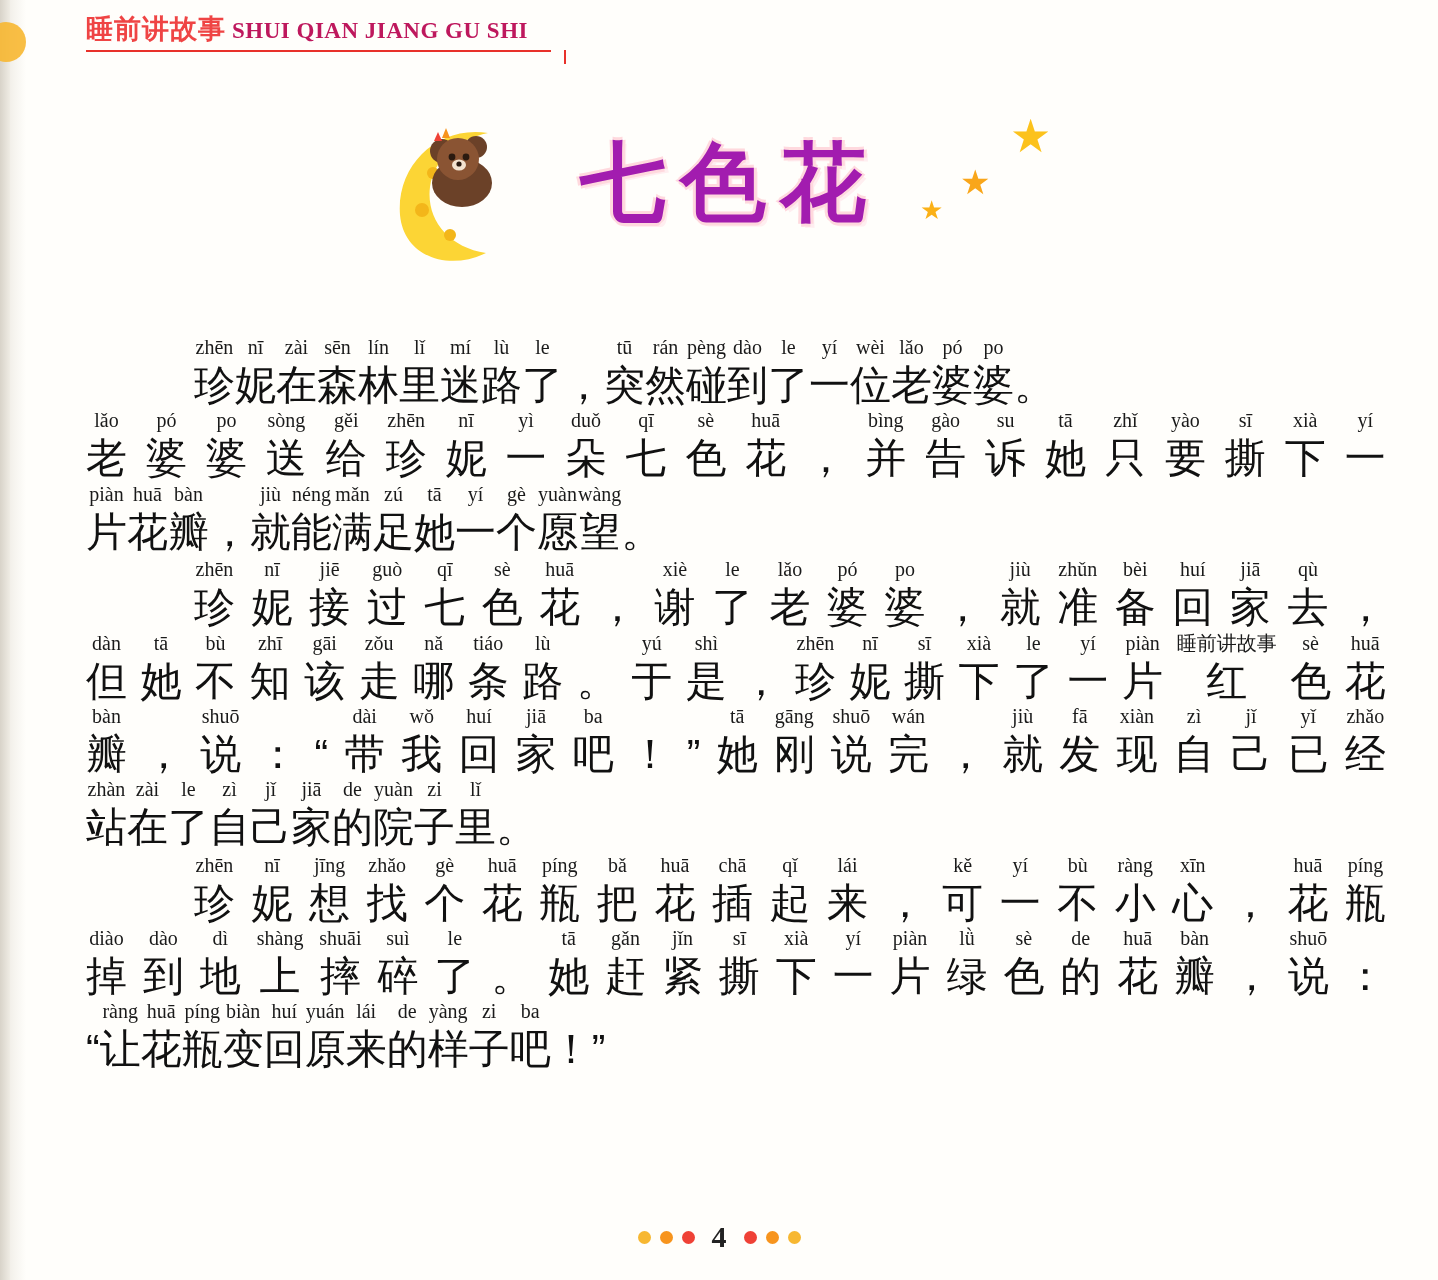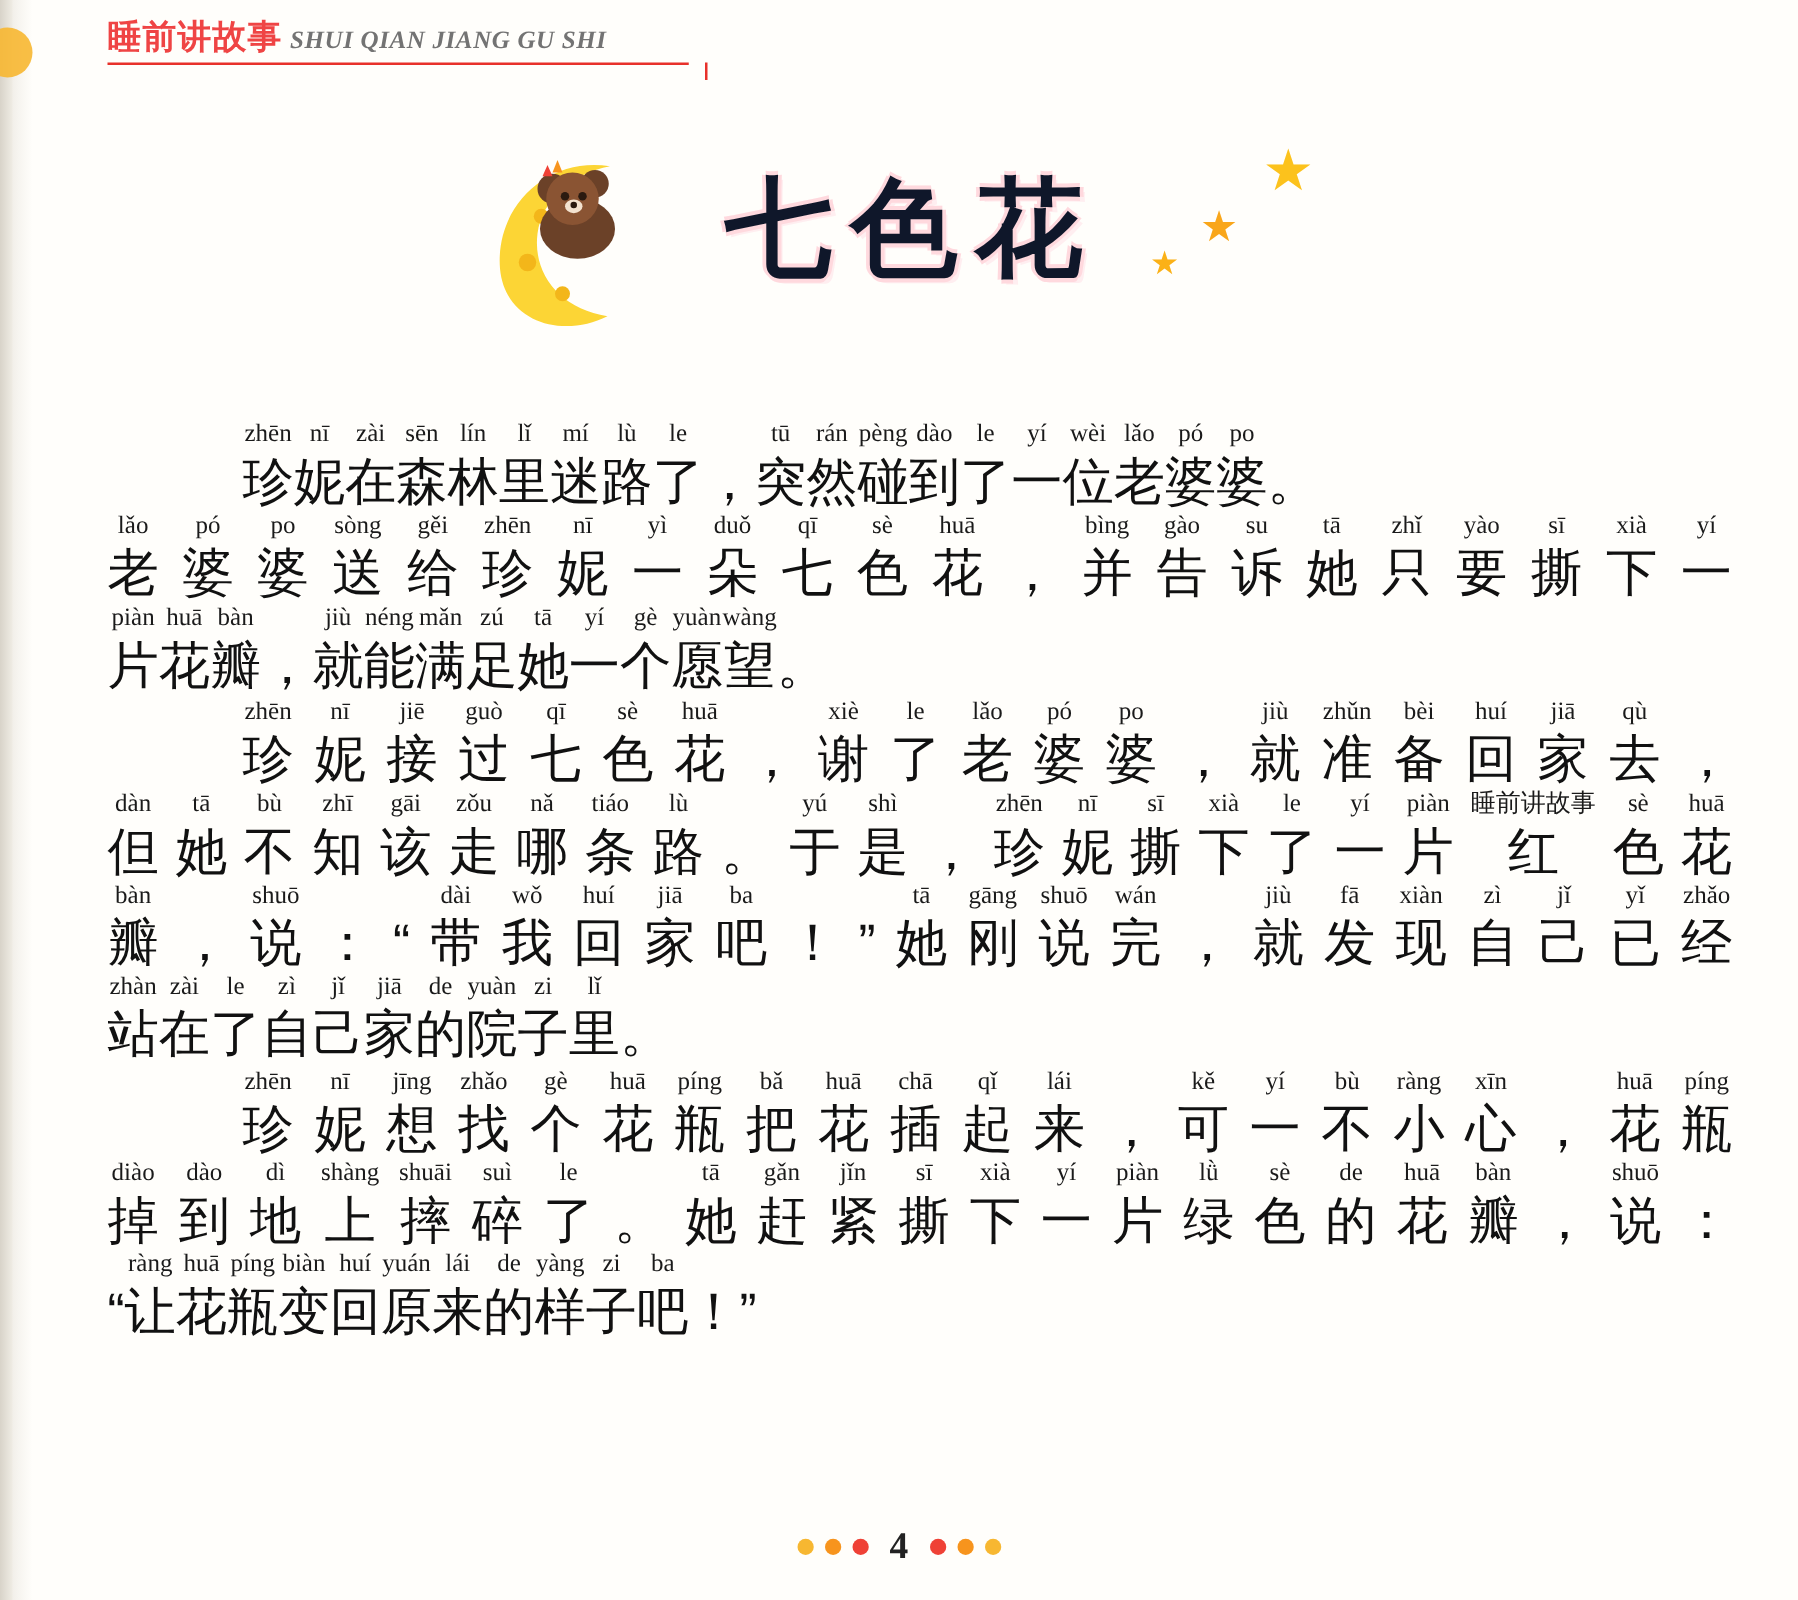--- a/index.html
+++ b/index.html
@@ -56,23 +56,22 @@
     font-family: "Liberation Sans", sans-serif;
     font-weight: bold;
     font-size: 27px;
     color: #ef4444;
     letter-spacing: 1px;
     line-height: 1;
   }
   .header-py {
     font-family: "Liberation Serif", serif;
     font-weight: bold;
-    font-style: italic;
-    font-size: 20px;
-    color: #737373;
+    font-size: 23px;
+    color: #be185d;
     letter-spacing: .5px;
     line-height: 1;
     padding-bottom: 1px;
   }
   .header-rule {
     margin-top: 7px;
     height: 2px;
     width: 465px;
     background: #e8312a;
   }
@@ -95,21 +94,21 @@
     left: 18px; top: 10px;
     width: 150px; height: 150px;
   }
   .title-text {
     position: absolute;
     left: 220px; top: 20px;
     font-family: "Liberation Sans", sans-serif;
     font-weight: bold;
     font-size: 86px;
     letter-spacing: 14px;
-    color: #0f172a;
+    color: #a21caf;
     text-shadow:
       3px 0 0 #ffd9de, -3px 0 0 #ffd9de,
       0 3px 0 #ffd9de, 0 -3px 0 #ffd9de,
       4px 4px 0 #ffeef0;
     white-space: nowrap;
   }
   .star {
     position: absolute;
     color: #fbb117;
     font-size: 40px;

